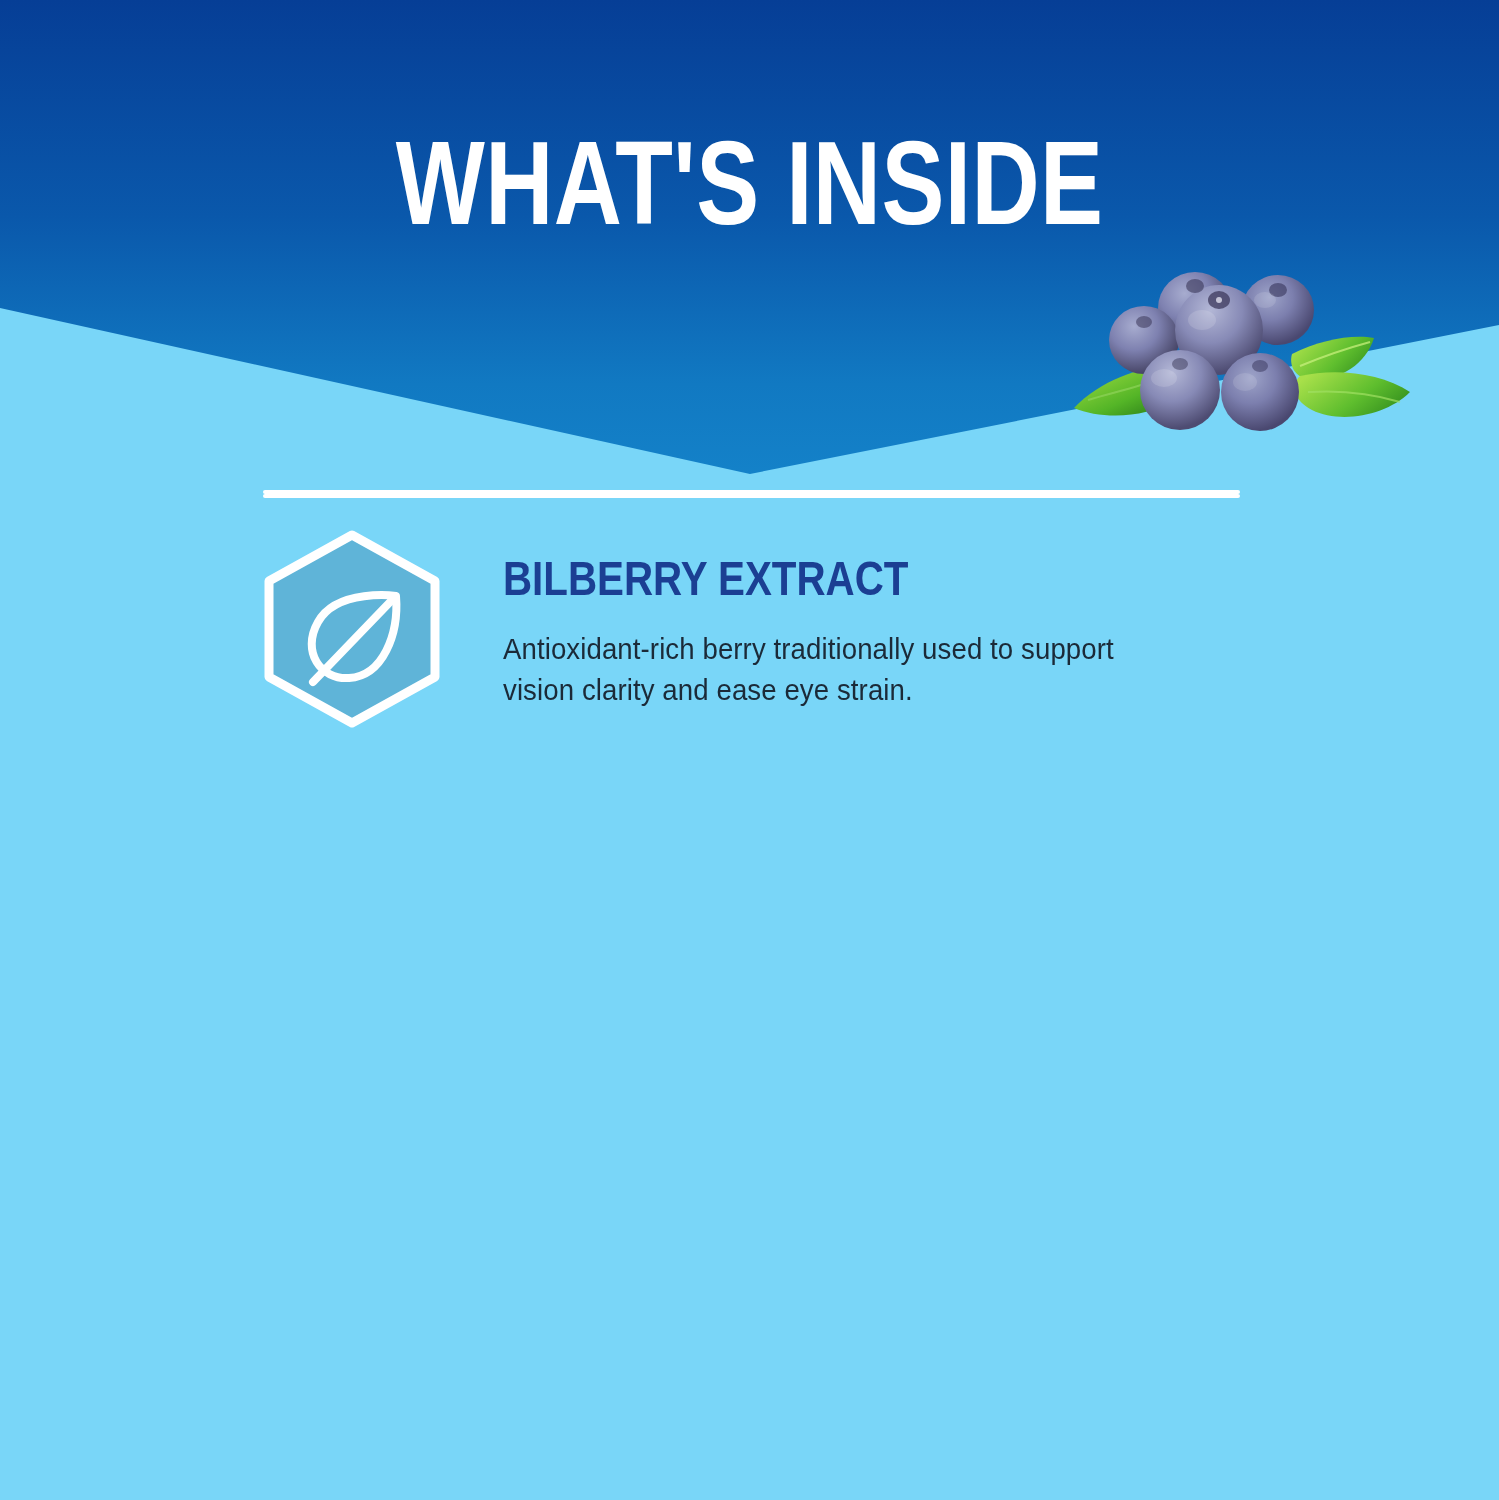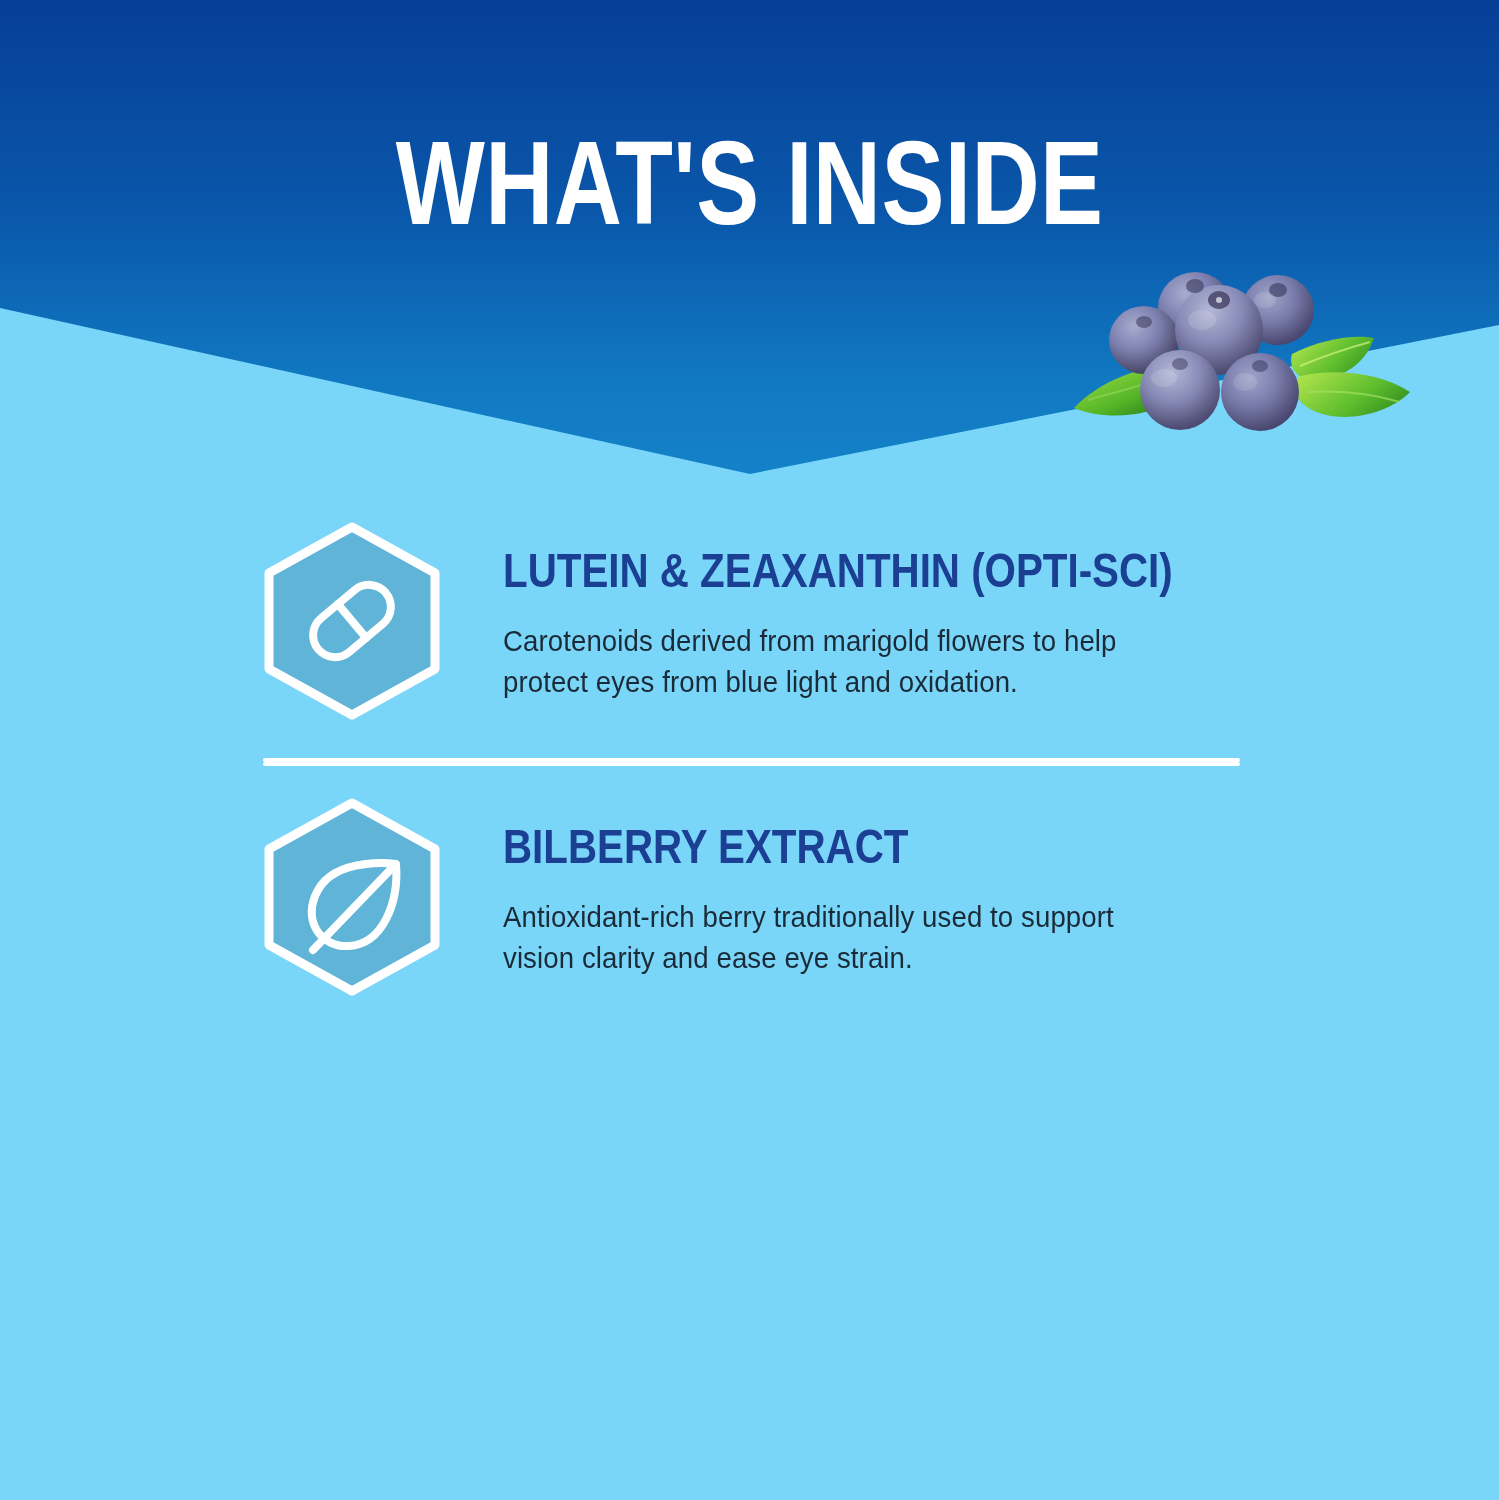--- a/index.html
+++ b/index.html
@@ -196,35 +196,20 @@
 
       <ellipse cx="150" cy="52" rx="14" ry="10" fill="#ffffff" opacity="0.14"></ellipse>
       <ellipse cx="112" cy="110" rx="13" ry="9" fill="#ffffff" opacity="0.14"></ellipse>
       <ellipse cx="193" cy="114" rx="12" ry="9" fill="#ffffff" opacity="0.12"></ellipse>
       <ellipse cx="213" cy="32" rx="11" ry="8" fill="#ffffff" opacity="0.12"></ellipse>
     </svg>
   </div>
 
   <div class="content">
 
-    <div class="row">
-      <div class="hex-wrap">
-        <svg viewBox="0 0 178 198" xmlns="http://www.w3.org/2000/svg">
-          <polygon points="89,5 172,51 172,147 89,193 6,147 6,51" fill="#5fb4d8" stroke="#ffffff" stroke-width="9" stroke-linejoin="round"></polygon>
-          <g transform="translate(89,99) rotate(-40)" fill="none" stroke="#ffffff" stroke-width="8" stroke-linecap="round" stroke-linejoin="round">
-            <rect x="-44" y="-22" width="88" height="44" rx="22" ry="22"></rect>
-            <line x1="0" y1="-22" x2="0" y2="22"></line>
-          </g>
-        </svg>
-      </div>
-      <div class="row-text">
-        <h2 class="row-title">LUTEIN &amp; ZEAXANTHIN (OPTI-SCI)</h2>
-        <p class="row-desc">Carotenoids derived from marigold flowers to help protect eyes from blue light and oxidation.</p>
-      </div>
-    </div>
 
     <div class="divider"></div>
 
 
     <div class="divider"></div>
 
     <div class="row">
       <div class="hex-wrap">
         <svg viewBox="0 0 178 198" xmlns="http://www.w3.org/2000/svg">
           <polygon points="89,5 172,51 172,147 89,193 6,147 6,51" fill="#5fb4d8" stroke="#ffffff" stroke-width="9" stroke-linejoin="round"></polygon>

